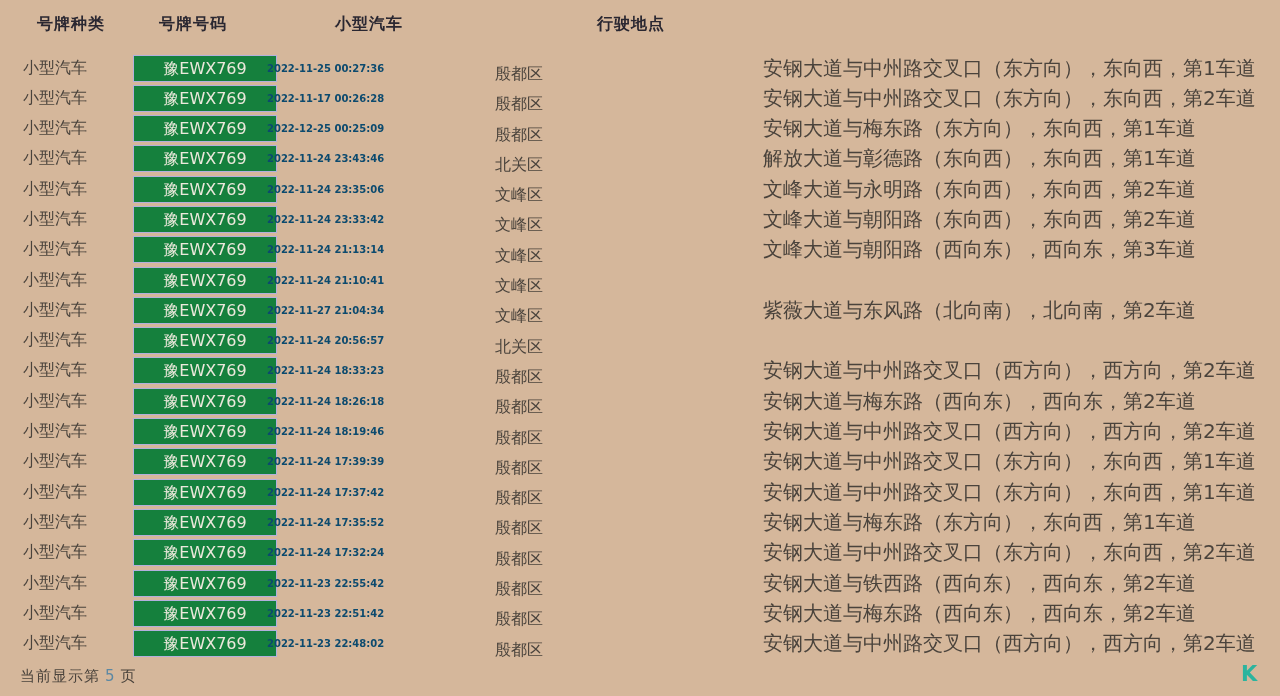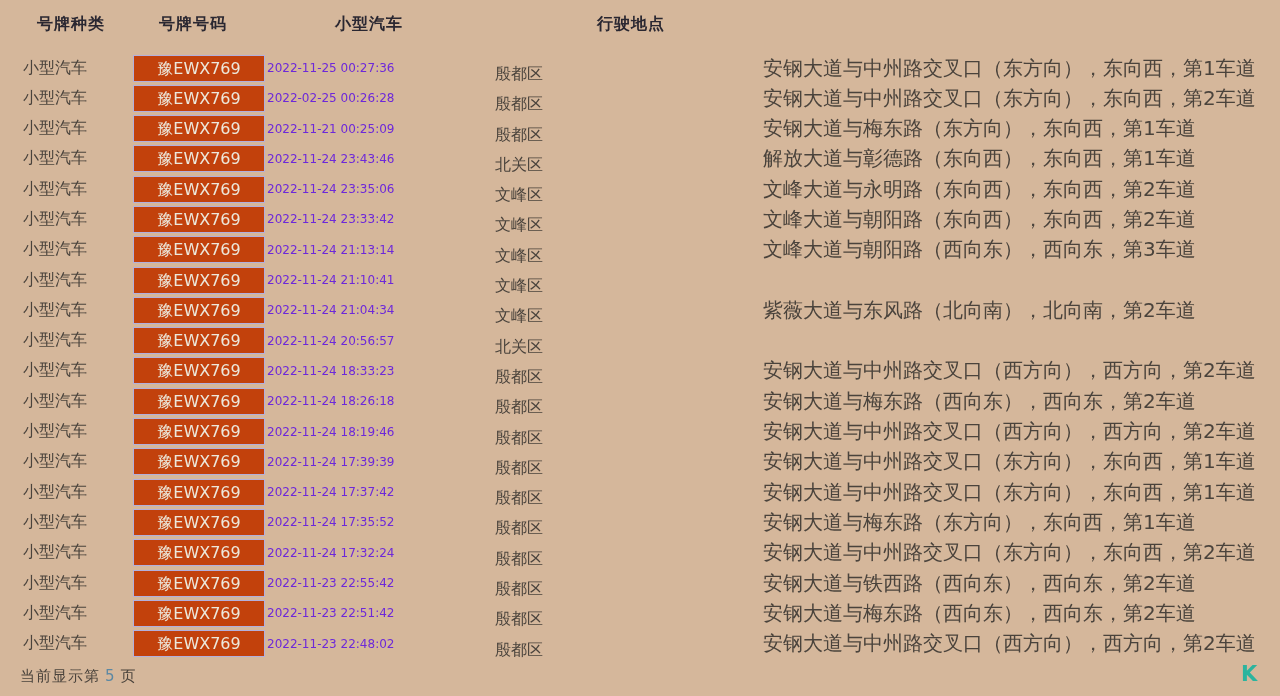--- a/index.html
+++ b/index.html
@@ -22,25 +22,25 @@
   }
   .header-row .h5 { padding-left:28px; }
   .rows { position:absolute; top:51px; left:0; width:1280px; }
   .row {
     display:grid; grid-template-columns:110px 152px 190px 150px 1fr;
     height:30.3px; align-items:center; font-size:16px;
   }
   .c1 { text-align:center; }
   .c2 { padding-left:23px; }
   .plate {
-    display:block; width:132px; height:27px; line-height:25px;
-    background:#c2410c; border:1px solid #b3b0dd;
+    display:block; width:144px; height:27px; line-height:25px;
+    background:#15803d; border:1px solid #b3b0dd;
     color:#ece8dc; text-align:center; font-size:16px;
   }
-  .c3 { padding-left:5px; font-size:12px; color:#6d28d9; }
+  .c3 { padding-left:5px; font-size:10px; color:#0c4a6e;font-weight:bold; }
   .c4 { padding-left:43px;margin-top:13px; }
   .c5 { padding-left:161px; font-size:20px; }
   .page-indicator {
     position:absolute; top:667px; left:20px; font-size:15px; color:#4a433c;
     letter-spacing:1px;
     text-align:right;
   }
   .page-num { color:#5c88a3; padding:0 5px; }
   .watermark {
     position:absolute; top:662px; left:1241px;
@@ -66,31 +66,31 @@
     <span class="c3">2022-11-25 00:27:36</span>
     <span class="c4">殷都区</span>
     <span class="c5">安钢大道与中州路交叉口（东方向），东向西，第1车道</span>
   </div>
 
   <div class="row">
     <span class="c1">小型汽车</span>
     <span class="c2">
       <span class="plate">豫EWX769</span>
     </span>
-    <span class="c3">2022-02-25 00:26:28</span>
+    <span class="c3">2022-11-17 00:26:28</span>
     <span class="c4">殷都区</span>
     <span class="c5">安钢大道与中州路交叉口（东方向），东向西，第2车道</span>
   </div>
 
   <div class="row">
     <span class="c1">小型汽车</span>
     <span class="c2">
       <span class="plate">豫EWX769</span>
     </span>
-    <span class="c3">2022-11-21 00:25:09</span>
+    <span class="c3">2022-12-25 00:25:09</span>
     <span class="c4">殷都区</span>
     <span class="c5">安钢大道与梅东路（东方向），东向西，第1车道</span>
   </div>
 
   <div class="row">
     <span class="c1">小型汽车</span>
     <span class="c2">
       <span class="plate">豫EWX769</span>
     </span>
     <span class="c3">2022-11-24 23:43:46</span>
@@ -135,21 +135,21 @@
     </span>
     <span class="c3">2022-11-24 21:10:41</span>
     <span class="c4">文峰区</span>
   </div>
 
   <div class="row">
     <span class="c1">小型汽车</span>
     <span class="c2">
       <span class="plate">豫EWX769</span>
     </span>
-    <span class="c3">2022-11-24 21:04:34</span>
+    <span class="c3">2022-11-27 21:04:34</span>
     <span class="c4">文峰区</span>
     <span class="c5">紫薇大道与东风路（北向南），北向南，第2车道</span>
   </div>
 
   <div class="row">
     <span class="c1">小型汽车</span>
     <span class="c2">
       <span class="plate">豫EWX769</span>
     </span>
     <span class="c3">2022-11-24 20:56:57</span>

